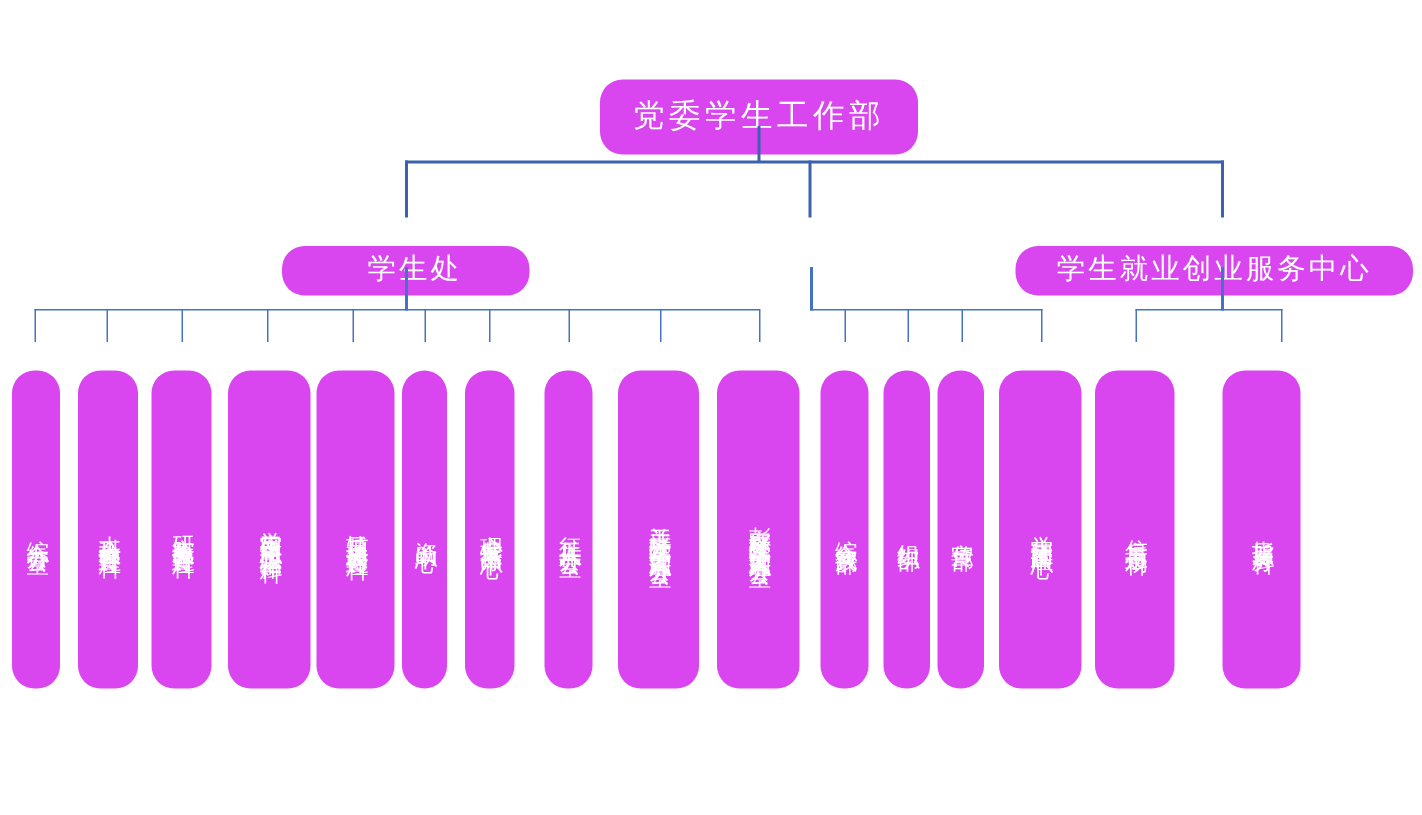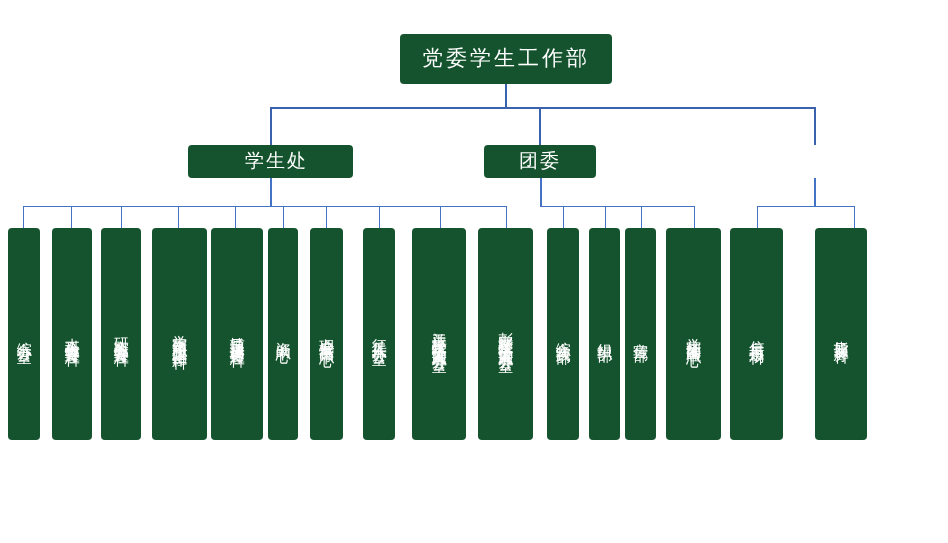--- a/index.html
+++ b/index.html
@@ -15,28 +15,29 @@
     overflow: hidden;
   }
   #chart {
     position: relative;
     width: 948px;
     height: 543px;
     background: #ffffff;
   }
   .node {
     position: absolute;
-    background: #14532d;
+    background: #d946ef;
     color: #ffffff;
-    border-radius: 4px;
+    border-radius: 15px;
     box-sizing: border-box;
     display: flex;
     align-items: center;
     justify-content: center;
     text-align: center;
+    margin-top: 19px;
   }
   
   .node.h {
     font-size: 19px;
     letter-spacing: 2px;
     line-height: 1.2;
     white-space: nowrap;
   }
   .node.root {
     font-size: 21px;
@@ -80,22 +81,22 @@
   <div class="conn v thick" style="left:505px; top:84px; width:2px; height:24px;"></div>
 
   <div class="conn hbar thick" style="left:270px; top:107px; width:546px; height:2px;"></div>
   <div class="conn v thick" style="left:270px; top:107px; width:2px; height:38px;"></div>
   <div class="conn v thick" style="left:539px; top:107px; width:2px; height:38px;"></div>
   <div class="conn v thick" style="left:814px; top:107px; width:2px; height:38px;"></div>
 
   <div class="node h" style="left:188px; top:145px; width:165px; height:33px;padding-left:12px;">
     <span>学生处</span>
   </div>
-  <div class="node h" style="left:484px; top:145px; width:112px; height:33px;">
-    <span>团委</span>
+  <div class="node h" style="left:677px; top:145px; width:265px; height:33px;">
+    <span>学生就业创业服务中心</span>
   </div>
 
   <div class="conn v" style="left:270px; top:178px; width:2px; height:29px;"></div>
   <div class="conn hbar" style="left:23px; top:206px; width:483px; height:1px;"></div>
 
   <div class="conn v" style="left:23px;  top:206px; height:22px;"></div>
   <div class="conn v" style="left:71px;  top:206px; height:22px;"></div>
   <div class="conn v" style="left:121px; top:206px; height:22px;"></div>
   <div class="conn v" style="left:178px; top:206px; height:22px;"></div>
   <div class="conn v" style="left:235px; top:206px; height:22px;"></div>

